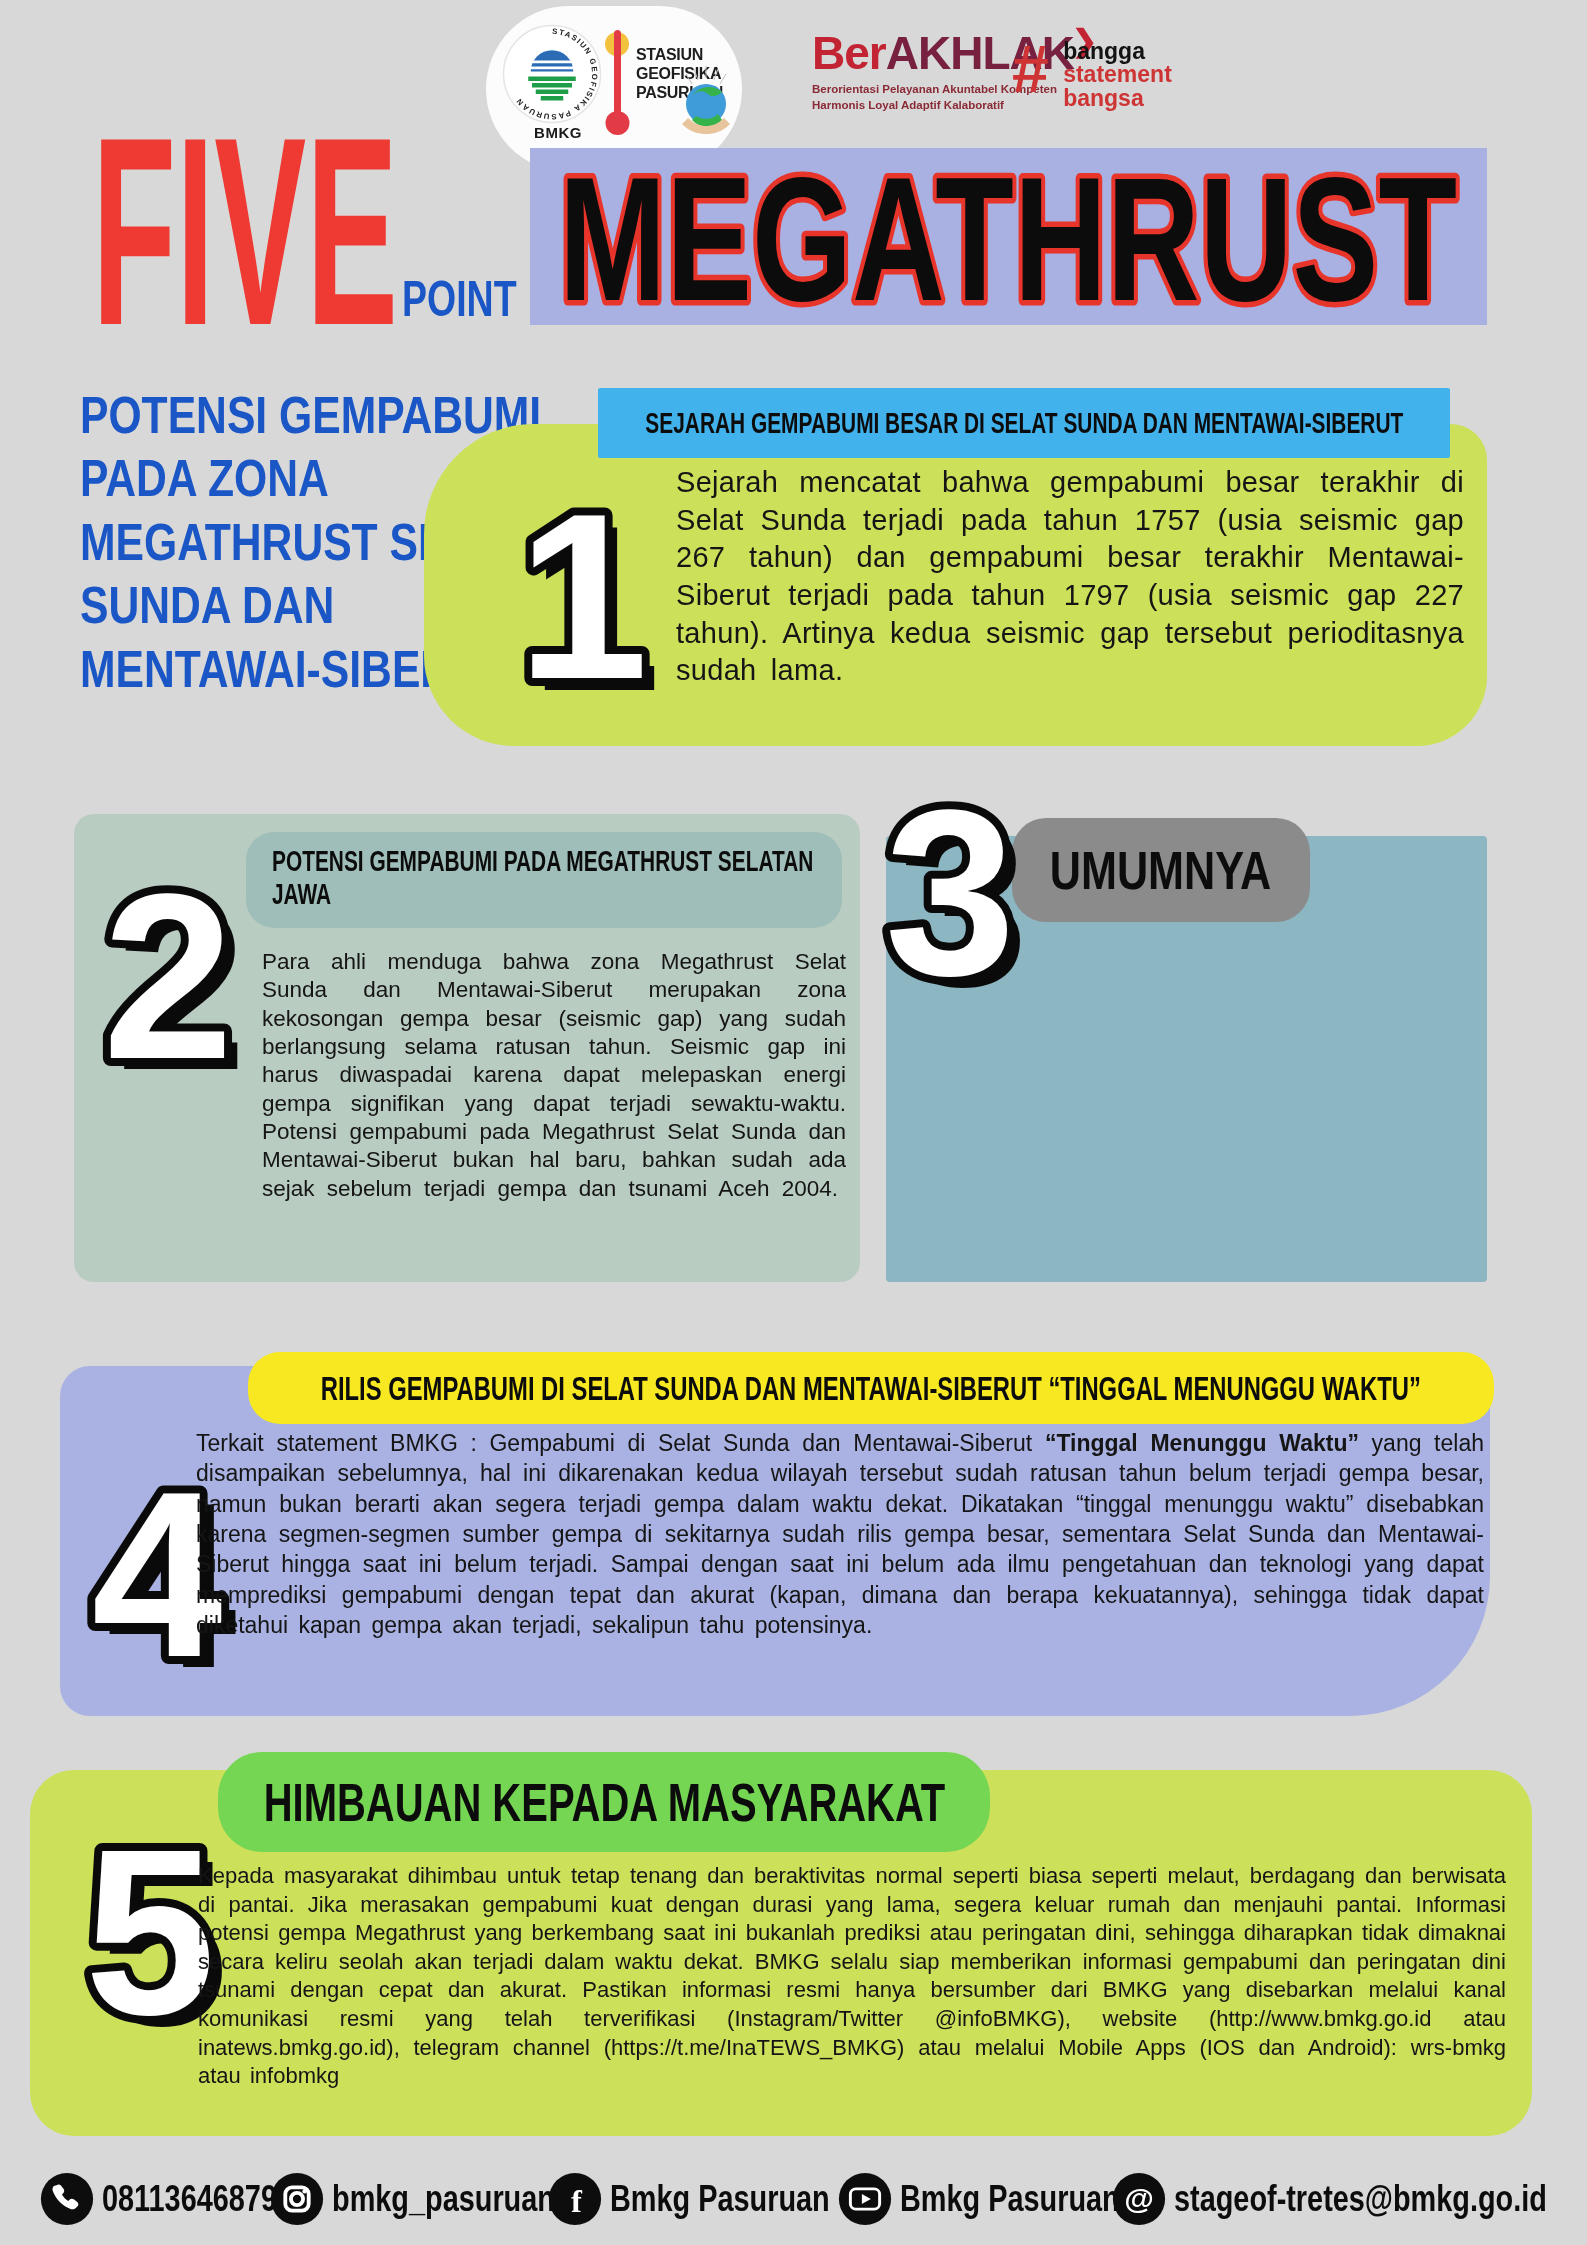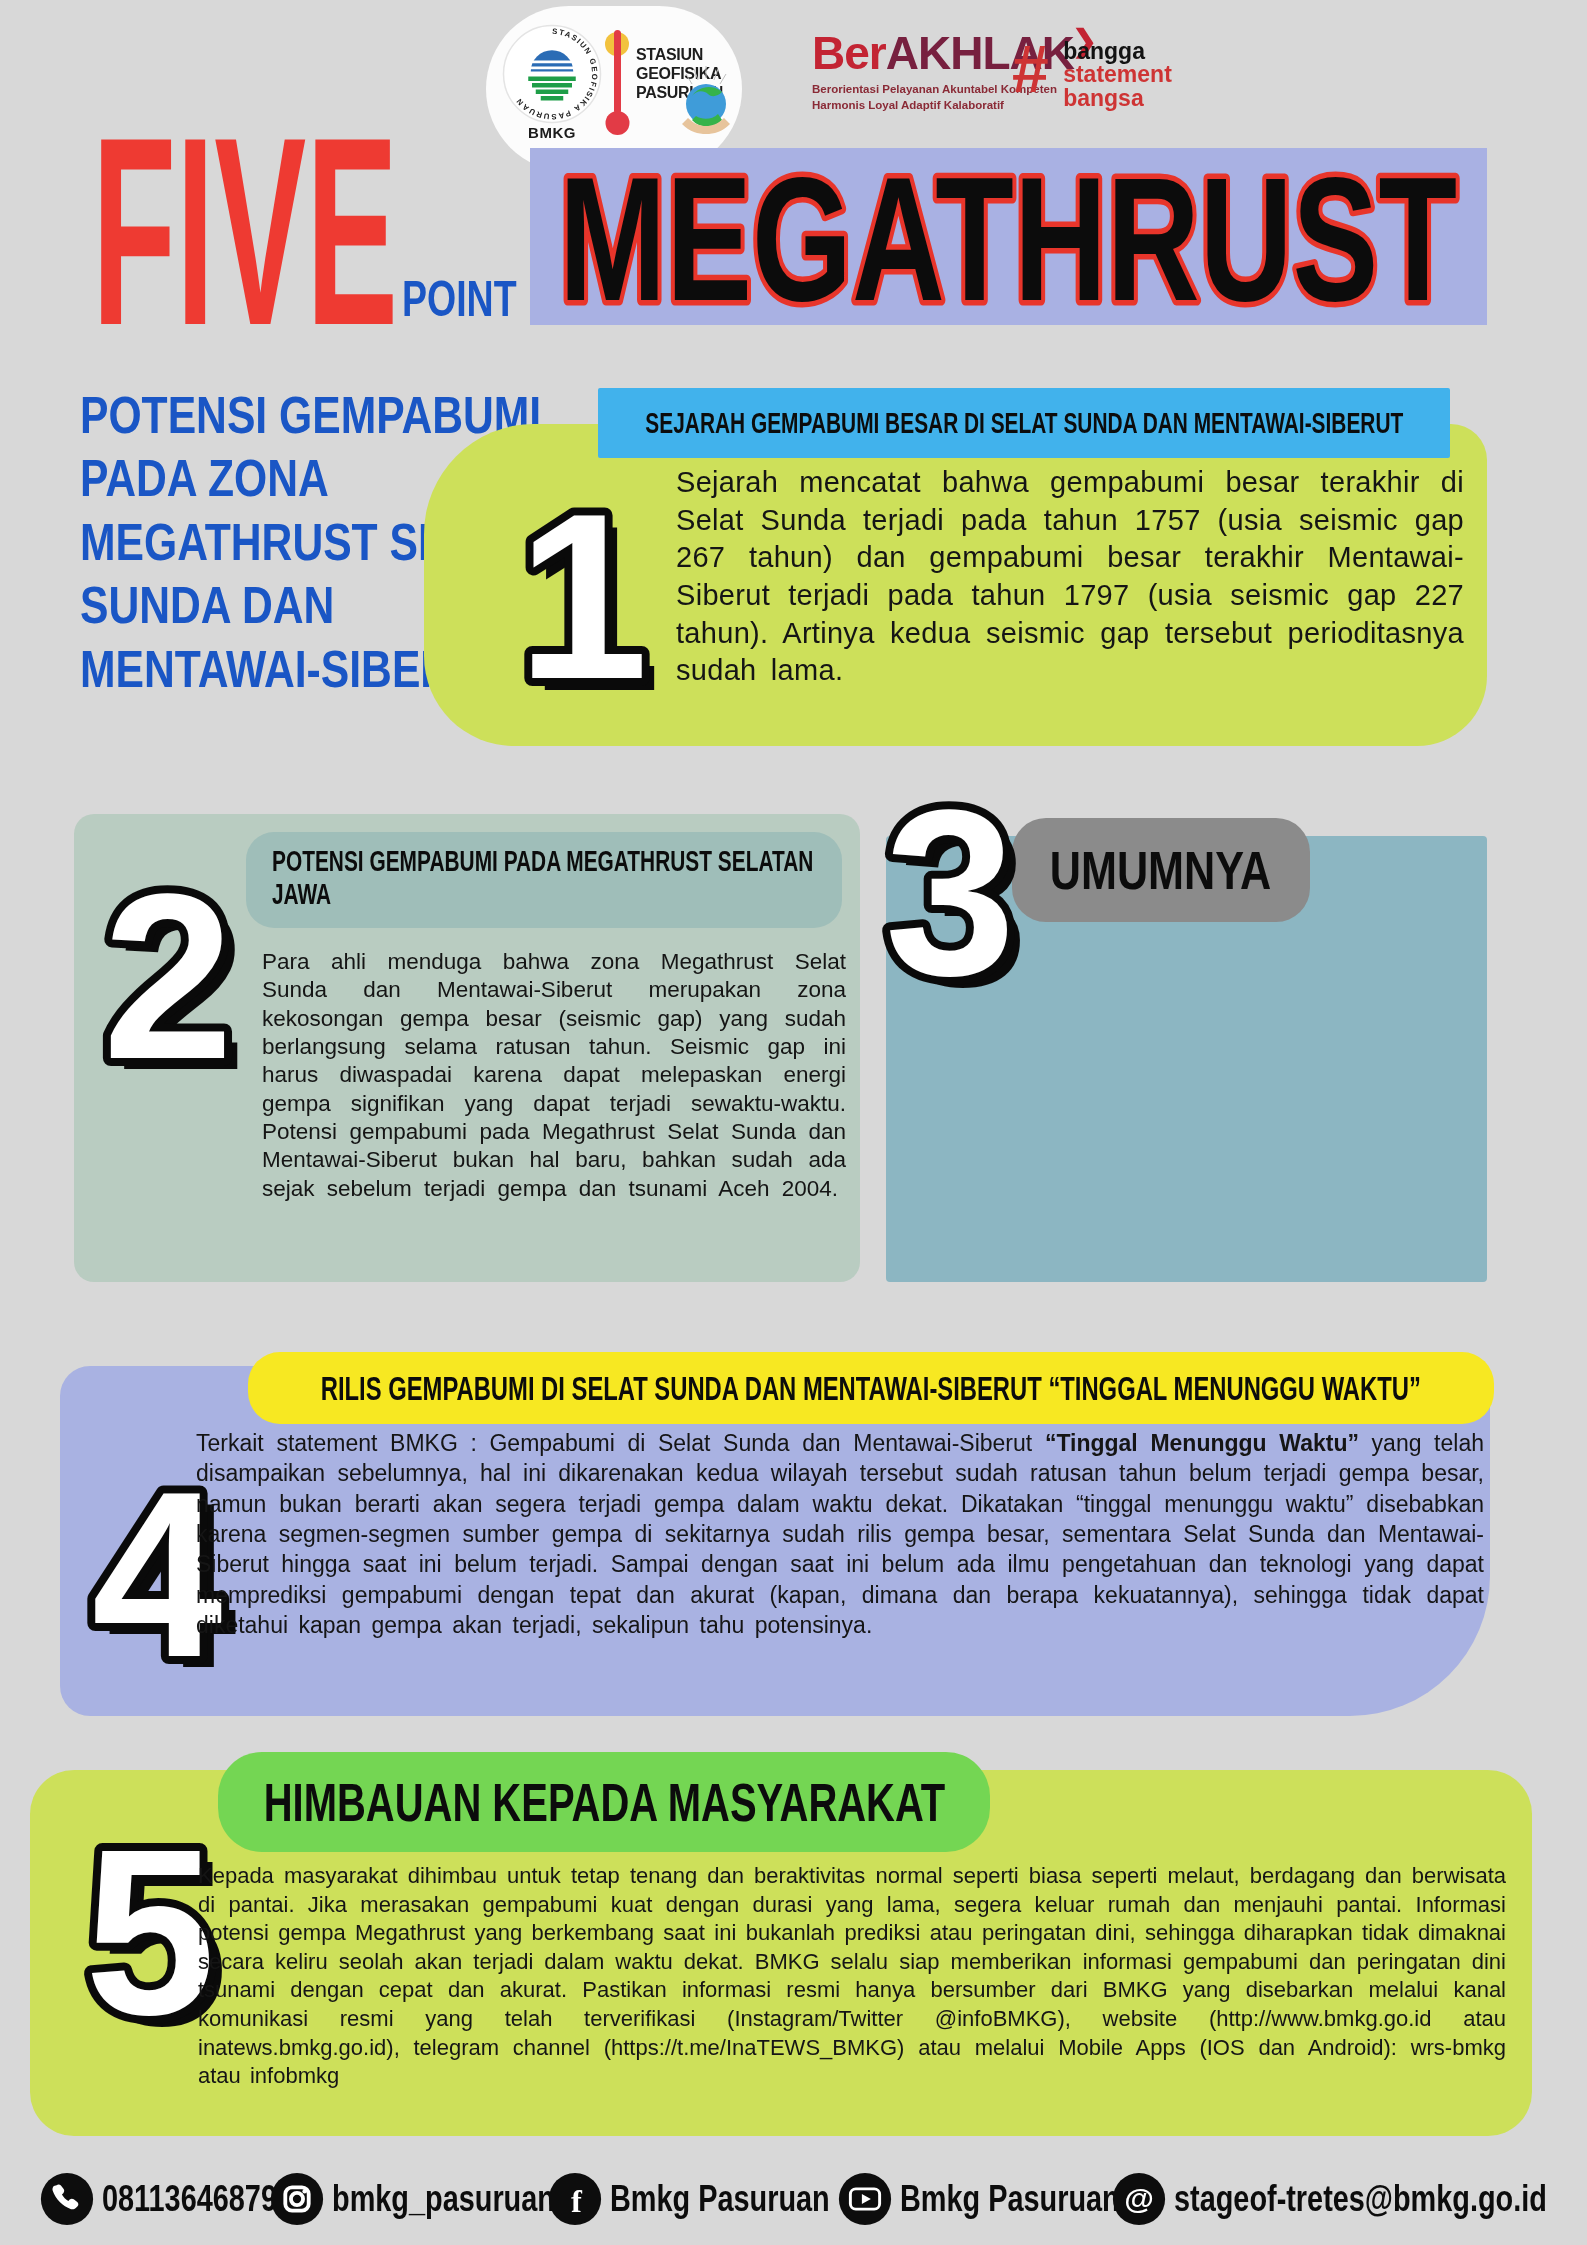--- a/index.html
+++ b/index.html
@@ -42,21 +42,21 @@
       <rect x="11" y="14.6" width="18" height="1.1" fill="#ffffff"></rect>
       <rect x="11" y="17.0" width="18" height="1.1" fill="#ffffff"></rect>
       <rect x="10.5" y="21" width="19" height="1.8" fill="#1e9e48"></rect>
       <rect x="12" y="23.6" width="16" height="1.8" fill="#1e9e48"></rect>
       <rect x="13.5" y="26.2" width="13" height="1.8" fill="#1e9e48"></rect>
       <rect x="15.5" y="28.8" width="9" height="1.8" fill="#1e9e48"></rect>
       <text font-size="3.1" font-weight="700" fill="#222222" letter-spacing="0.6">
         <textPath href="#ringp">STASIUN GEOFISIKA PASURUAN</textPath>
       </text>
     </svg>
-    <div class="abs bmkg-label" style="left:34px;top:118px;width:64px">BMKG</div>
+    <div class="abs bmkg-label" style="left:40px;top:118px;width:64px">BMKG</div>
     <svg class="abs" style="left:118px;top:16px" width="26" height="116" viewBox="0 0 26 116">
       <circle cx="13" cy="22" r="12" fill="#f2c23e"></circle>
       <rect x="10" y="8" width="7" height="84" rx="3.5" fill="#e23b46"></rect>
       <circle cx="13.5" cy="101" r="12" fill="#e23b46"></circle>
     </svg>
     <div class="abs station-lines" style="left:150px;top:40px">
       <div>STASIUN</div>
       <div>GEOFISIKA</div>
       <div>PASURUAN</div>
     </div>

